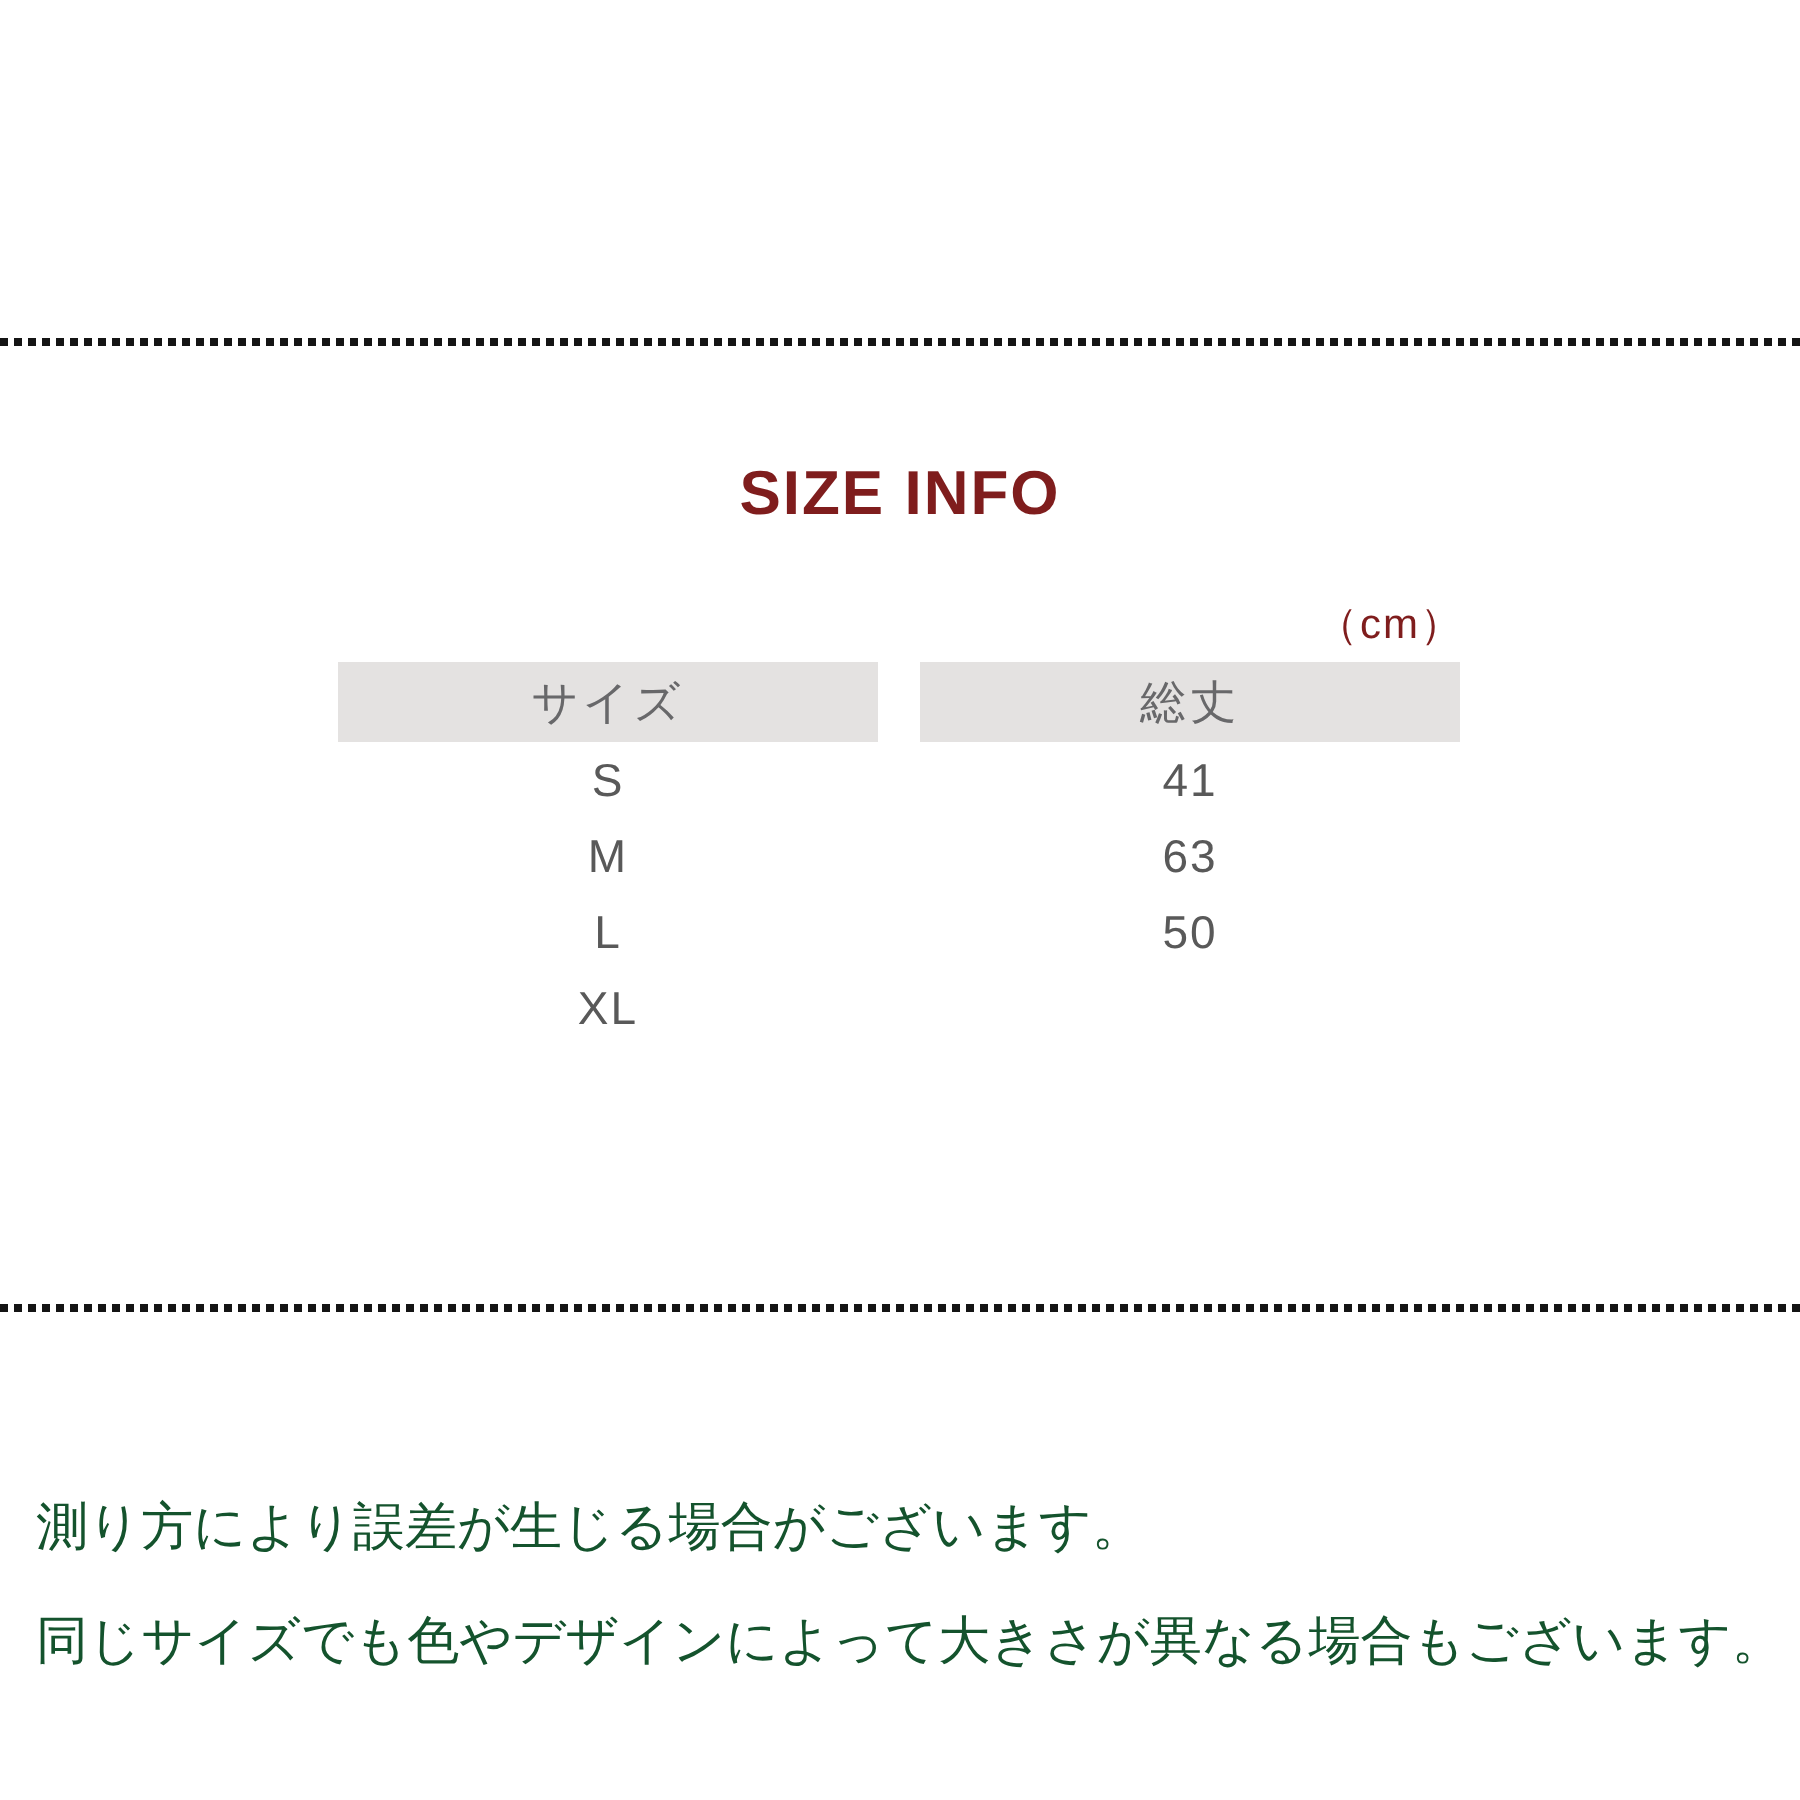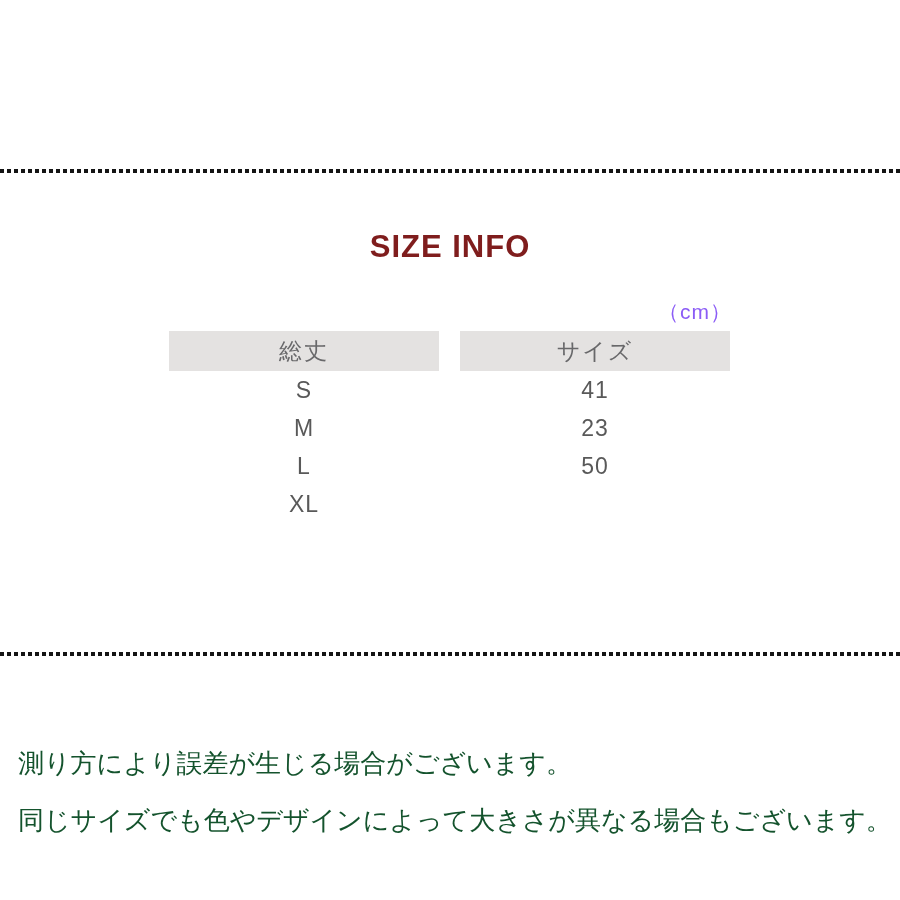--- a/index.html
+++ b/index.html
@@ -41,21 +41,21 @@
     line-height: 1.1;
   }
 
   .unit-label {
     position: absolute;
     top: 298px;
     left: 0;
     width: 732px;
     text-align: right;
     font-size: 21px;
-    color: #8b5cf6;
+    color: #7f1d1d;
     letter-spacing: 1px;
   }
 
   .size-table {
     position: absolute;
     top: 331px;
     left: 169px;
     width: 561px;
   }
   .table-header-row {
@@ -106,30 +106,30 @@
 <body>
 
 <div class="dotted-line top"></div>
 
 <h1 class="page-title">SIZE INFO</h1>
 
 <div class="unit-label">（cm）</div>
 
 <div class="size-table">
   <div class="table-header-row">
+    <div class="header-cell">サイズ</div>
     <div class="header-cell">総丈</div>
-    <div class="header-cell">サイズ</div>
   </div>
   <div class="table-body-row">
     <div class="body-cell">S</div>
     <div class="body-cell">41</div>
   </div>
   <div class="table-body-row">
     <div class="body-cell">M</div>
-    <div class="body-cell">23</div>
+    <div class="body-cell">63</div>
   </div>
   <div class="table-body-row">
     <div class="body-cell">L</div>
     <div class="body-cell">50</div>
   </div>
   <div class="table-body-row">
     <div class="body-cell">XL</div>
   </div>
 </div>
 

